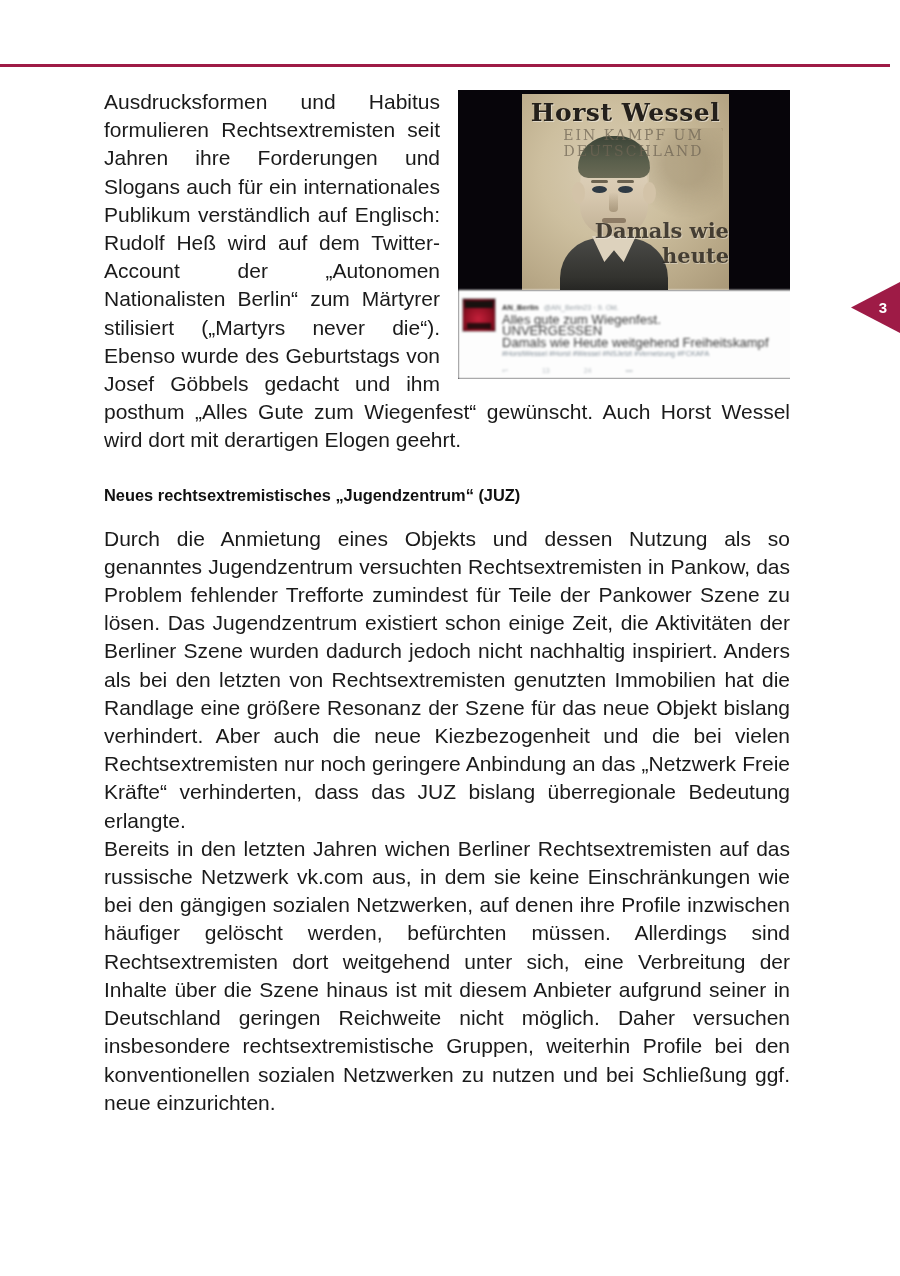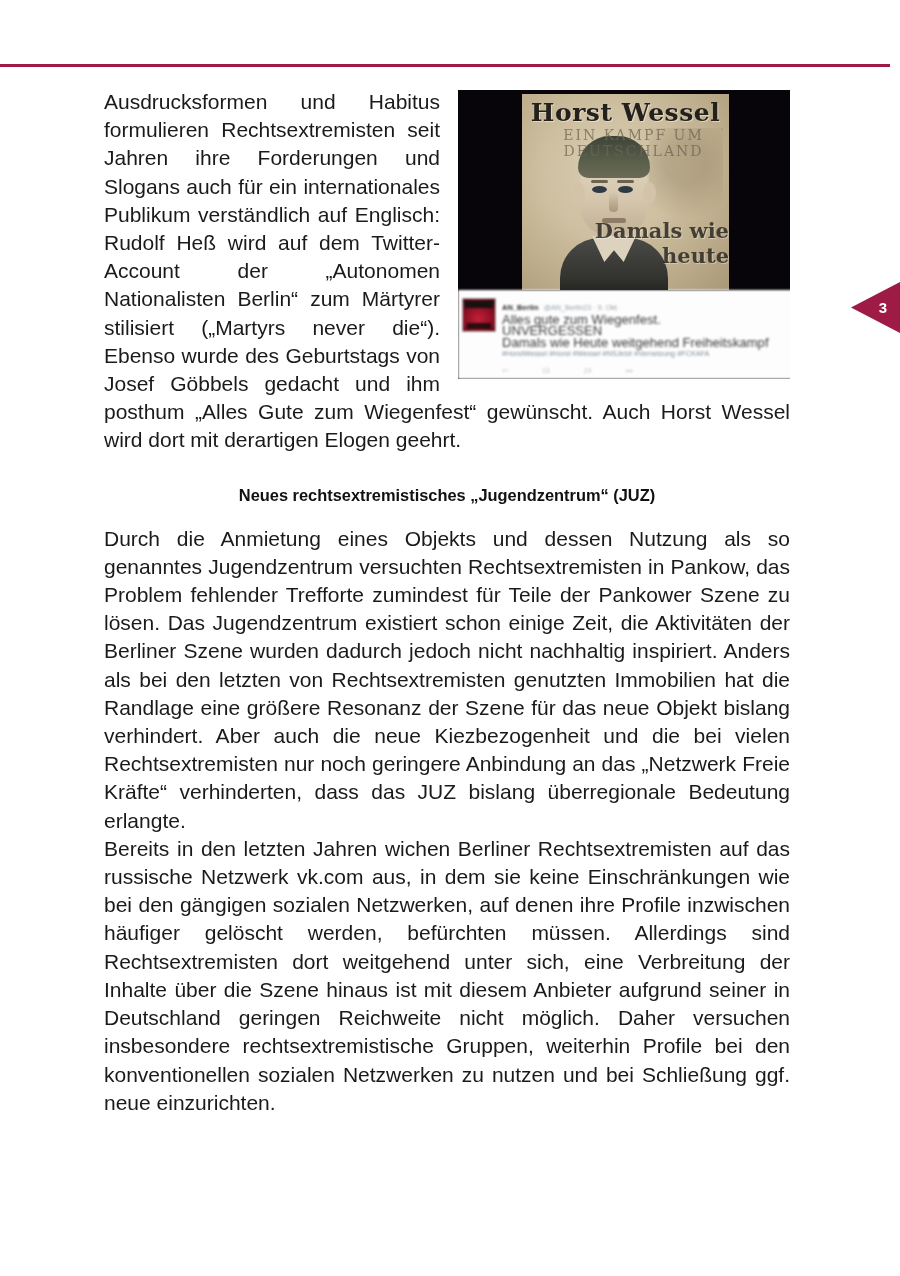--- a/index.html
+++ b/index.html
@@ -90,21 +90,21 @@
     text-justify: inter-word;
     color: #1a1a1a;
     hyphens: manual;
   }
 
   .sec-head {
     font-size: 16.4px;
     line-height: 28px;
     font-weight: bold;
     color: #111111;
-    text-align: center;
+    text-align: left;
     margin-top: 26px;
   }
   .sec-head + .body-text { margin-top: 16px; }
 
   .gap { margin-top: 25px; }
 
   
   .figure {
     float: right;
     width: 332px;

